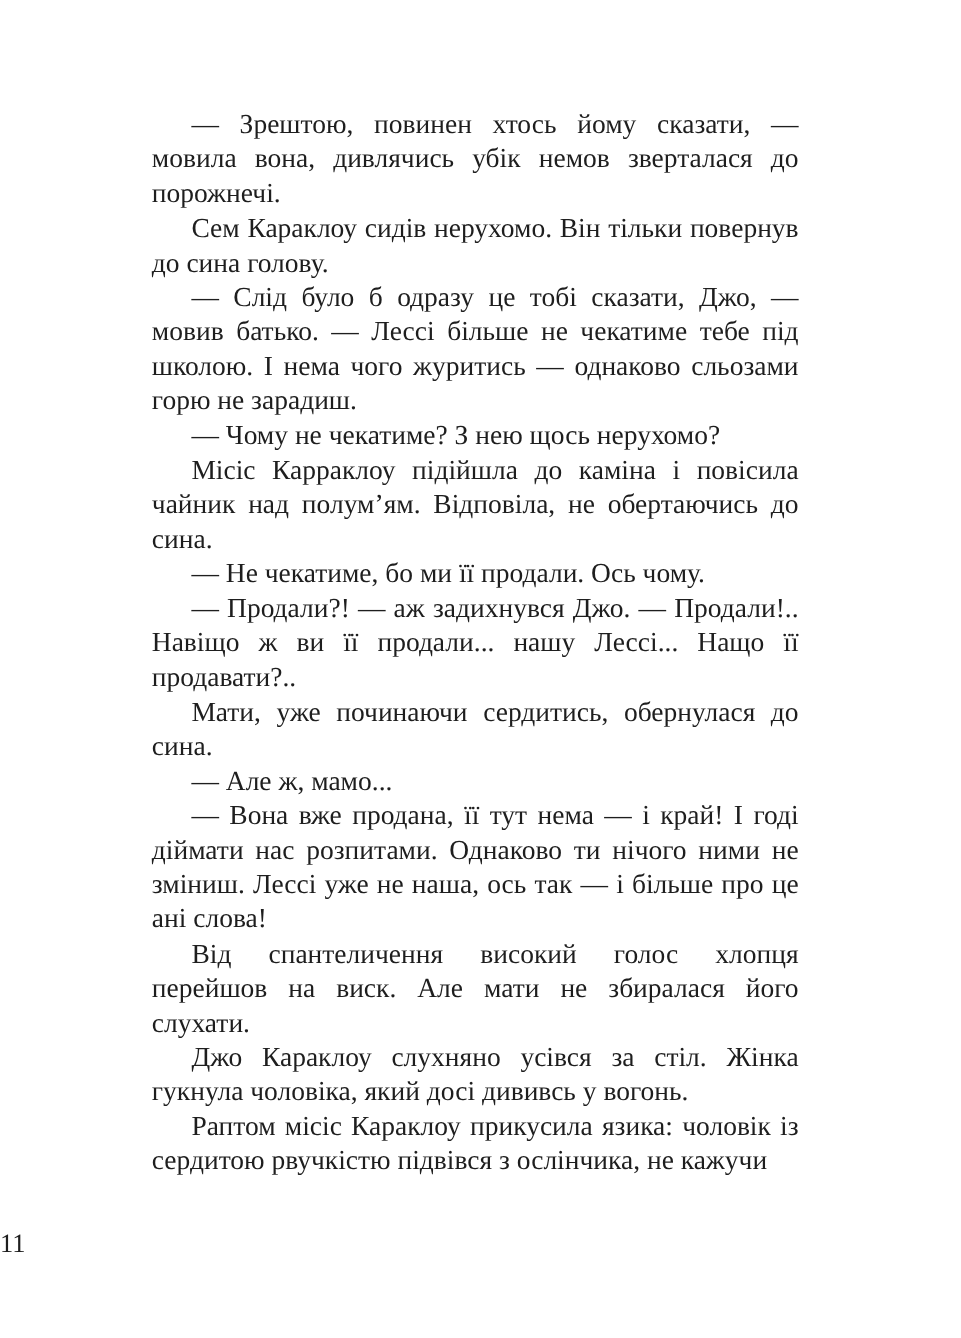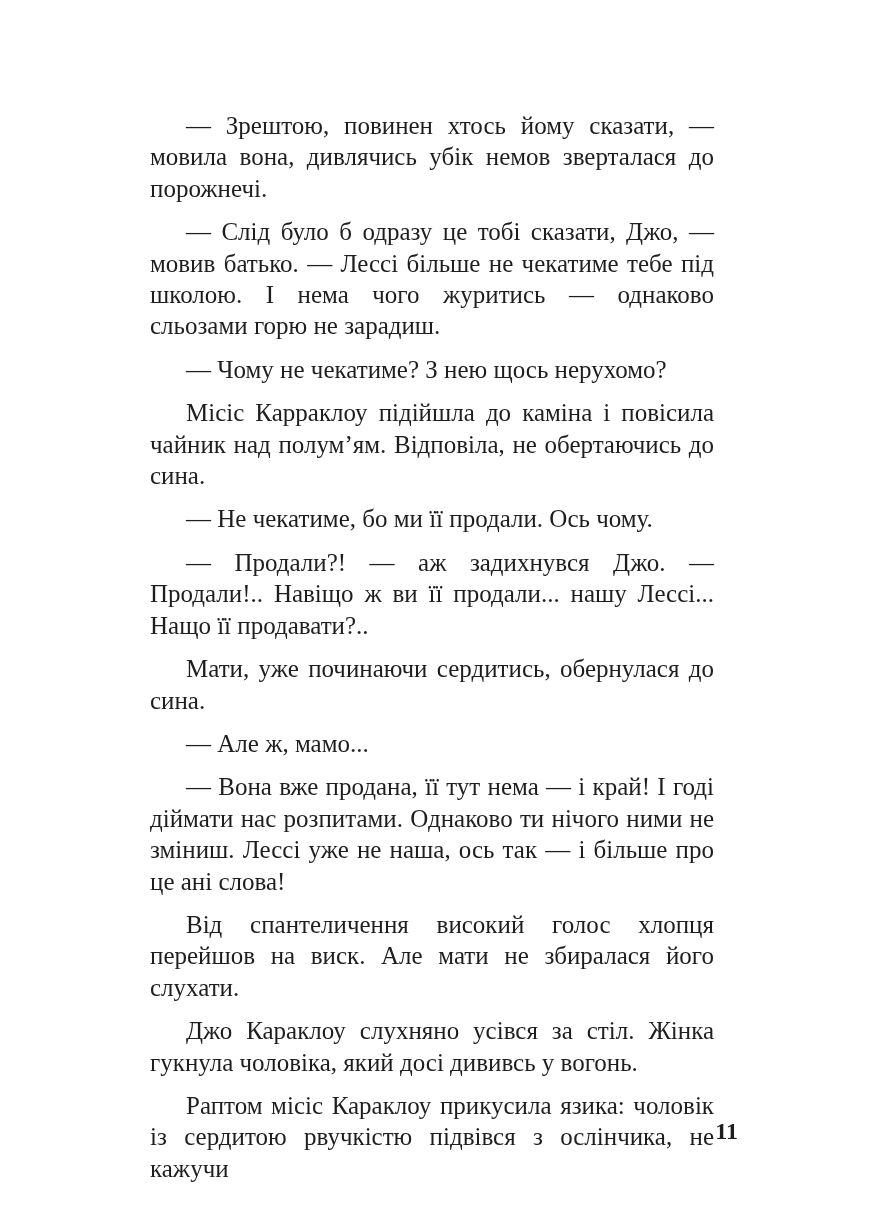--- a/index.html
+++ b/index.html
@@ -23,42 +23,43 @@
     }
     .text-block {
       position: absolute;
       left: 138px;
       top: 98px;
       width: 588px;
       font-size: 25px;
       line-height: 31.4px;
     }
     .para {
-      margin: 12px;
+      margin: 0;
       text-indent: 36px;
       text-align: justify;
       hyphens: manual;
     }
     .page-number {
       position: absolute;
       left: 0;
       width: 738px;
       top: 1118px;
-      text-align: right;
+      text-align: left;
       font-size: 24px;
-      font-weight: bold;
+      font-weight: normal;
       color: #1e1e1e;
     }
   </style>
 </head>
 <body>
 
 <div class="page">
   <div class="text-block">
     <p class="para">— Зрештою, повинен хтось йому сказати, — мовила вона, дивлячись убік немов зверталася до порожнечі.</p>
+    <p class="para">Сем Караклоу сидів нерухомо. Він тільки повернув до сина голову.</p>
     <p class="para">— Слід було б одразу це тобі сказати, Джо, — мовив батько. — Лессі більше не чекатиме тебе під школою. І нема чого журитись — однаково сльозами горю не зарадиш.</p>
     <p class="para">— Чому не чекатиме? З нею щось нерухомо?</p>
     <p class="para">Місіс Карраклоу підійшла до каміна і повісила чайник над полум’ям. Відповіла, не обертаючись до сина.</p>
     <p class="para">— Не чекатиме, бо ми її продали. Ось чому.</p>
     <p class="para">— Продали?! — аж задихнувся Джо. — Продали!.. Навіщо ж ви її продали... нашу Лессі... Нащо її продавати?..</p>
     <p class="para">Мати, уже починаючи сердитись, обернулася до сина.</p>
     <p class="para">— Але ж, мамо...</p>
     <p class="para">— Вона вже продана, її тут нема — і край! І годі діймати нас розпитами. Однаково ти нічого ними не зміниш. Лессі уже не наша, ось так — і більше про це ані слова!</p>
     <p class="para">Від спантеличення високий голос хлопця перейшов на виск. Але мати не збиралася його слухати.</p>
     <p class="para">Джо Караклоу слухняно усівся за стіл. Жінка гукнула чоловіка, який досі дививсь у вогонь.</p>

